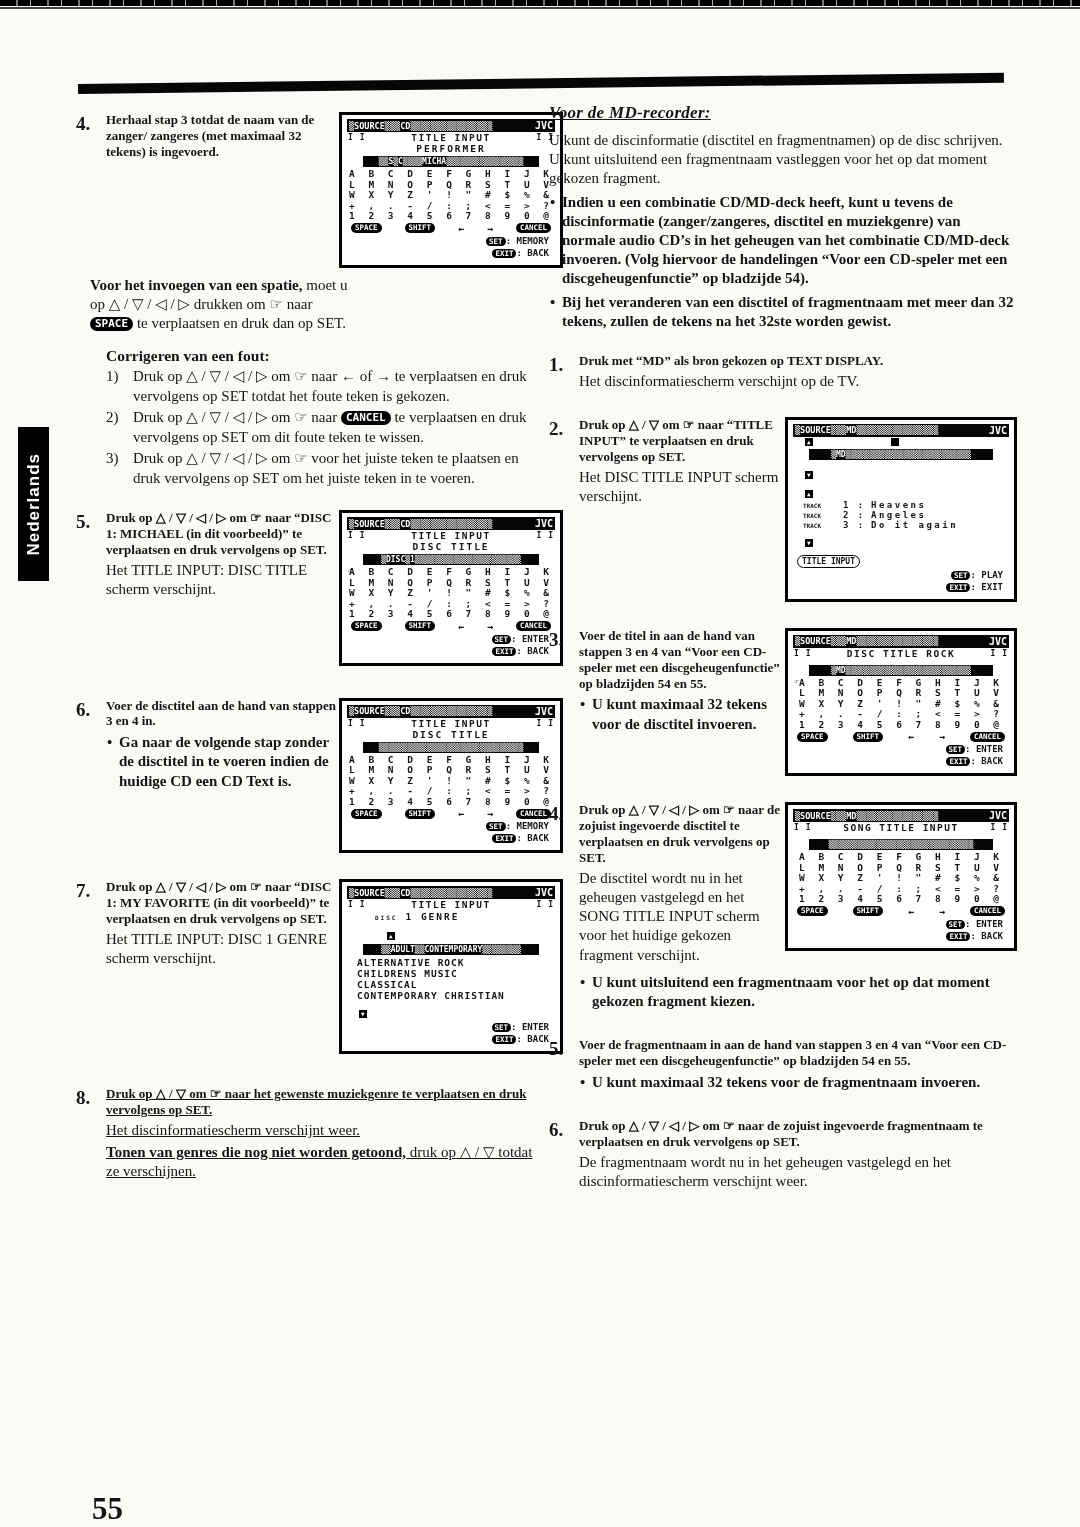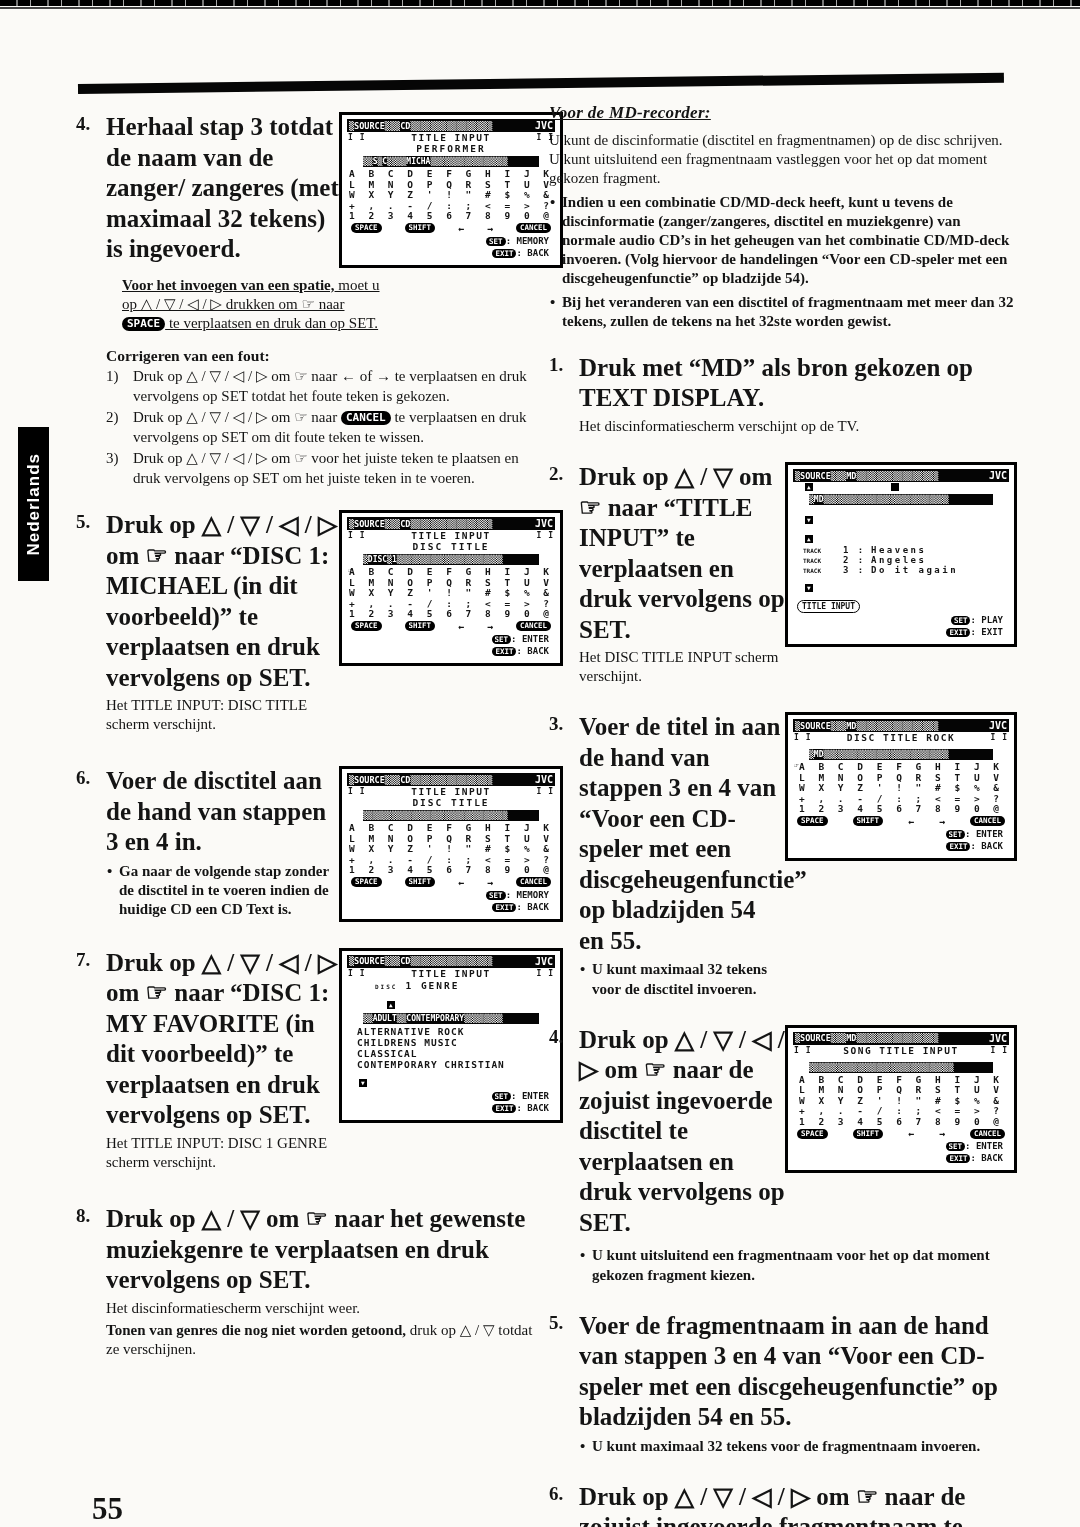--- a/index.html
+++ b/index.html
@@ -17,21 +17,21 @@
            font-family:"Liberation Sans",sans-serif;font-weight:bold;font-size:17px;letter-spacing:1px;}
   .page-num{position:absolute;left:92px;top:1491px;font-size:31px;font-weight:bold;}
 
   .col-left{position:absolute;left:76px;top:112px;width:458px;}
   .col-right{position:absolute;left:549px;top:103px;width:466px;}
 
   .step{display:flex;}
   .step-num{flex:none;width:30px;font-weight:bold;font-size:19px;line-height:1.22;}
   .fl{display:flex;}
   .step-text{flex:none;width:233px;}
-  .head{font-weight:bold;font-size:25px;line-height:1.22;}
+  .head{font-weight:bold;font-size:13px;line-height:1.22;}
   .body-txt{font-size:15px;line-height:1.28;margin-top:3px;}
   .sub-bold{font-weight:bold;}
   .bullet{position:relative;padding-left:13px;font-size:15px;line-height:1.28;margin-top:4px;font-weight:bold;}
   .bullet::before{content:"•";position:absolute;left:1px;}
   .fix{display:flex;font-size:15px;line-height:1.3;margin-top:2px;}
   .fix-no{flex:none;width:27px;}
   .kbd{display:inline-block;background:#000;color:#fff;border-radius:7px;padding:0 5px;
        font-family:"DejaVu Sans Mono",monospace;font-weight:bold;font-size:11px;line-height:14px;vertical-align:1px;}
   .panel-wrap{margin-left:auto;}
   .mt8{margin-top:8px;} .mt14{margin-top:14px;} .mt22{margin-top:22px;} .mt26{margin-top:26px;}
@@ -42,21 +42,21 @@
   .osd{width:224px;border:3px solid #000;background:#fff;padding:4px 5px 6px;box-sizing:border-box;
        font-family:"DejaVu Sans Mono",monospace;}
   .osd-head{display:flex;justify-content:space-between;align-items:center;background:#050505;color:#fff;
        font-size:8.5px;font-weight:bold;height:13px;padding:0 2px;overflow:hidden;white-space:nowrap;}
   .osd-head .jvc{font-size:10px;font-weight:bold;letter-spacing:0;}
   .osd-trow{display:flex;justify-content:space-between;font-weight:bold;font-size:9.5px;
        letter-spacing:1.5px;line-height:12px;padding:0 1px;white-space:nowrap;}
   .osd-marks{font-size:8px;letter-spacing:1px;}
   .osd-sub{text-align:center;font-weight:bold;font-size:9.5px;letter-spacing:2px;line-height:10px;}
   .noise{background:#050505;color:#fff;font-size:8px;line-height:11px;height:11px;overflow:hidden;
-       white-space:nowrap;margin:2px 16px;font-weight:bold;}
+       white-space:nowrap;margin:2px 16px;font-weight:bold;text-align:center;}
   .osd-grid{position:relative;text-align:center;font-weight:bold;font-size:9.5px;line-height:10.5px;
        letter-spacing:4px;white-space:nowrap;}
   .grid-cursor{position:absolute;left:1px;top:-1px;font-size:8px;letter-spacing:0;}
   .osd-ctrl{display:flex;justify-content:space-between;align-items:center;padding:1px 4px 0;}
   .pill{background:#000;color:#fff;border-radius:6px;font-size:7.5px;font-weight:bold;padding:0 4px;line-height:10px;}
   .arr{font-weight:bold;font-size:10px;}
   .osd-legend{text-align:right;font-weight:bold;font-size:9px;line-height:12px;padding-right:6px;margin-top:1px;white-space:nowrap;}
   .tag{background:#000;color:#fff;border-radius:5px;font-size:7.5px;padding:0 3px;line-height:9px;display:inline-block;text-align:center;}
   .inv{background:#000;color:#fff;font-size:6px;line-height:8px;padding:0 2px;display:inline-block;}
   .sq{display:inline-block;width:8px;height:8px;background:#000;}
@@ -122,21 +122,21 @@
             </div>
             <div class="osd-legend">
               <div><span class="tag">SET</span><span>: MEMORY</span></div>
               <div><span class="tag">EXIT</span><span>: BACK</span></div>
             </div>
           </div>
         </div>
       </div>
     </div>
 
-    <div class="body-txt mt8" style="margin-left:46px;width:268px;text-decoration:underline;">
+    <div class="body-txt mt8" style="margin-left:14px;width:268px;">
       <span class="sub-bold">Voor het invoegen van een spatie,</span><span> moet u op △ / ▽ / ◁ / ▷ drukken om ☞ naar </span><span class="kbd">SPACE</span><span> te verplaatsen en druk dan op SET.</span>
     </div>
 
     <div class="mt14" style="margin-left:30px;">
       <div class="sub-bold" style="font-size:15.5px;">Corrigeren van een fout:</div>
       <div class="fix">
         <span class="fix-no">1)</span>
         <span>Druk op △ / ▽ / ◁ / ▷ om ☞ naar ← of → te verplaatsen en druk vervolgens op SET totdat het foute teken is gekozen.</span>
       </div>
       <div class="fix">
@@ -272,21 +272,21 @@
               <div><span class="tag">SET</span><span>: ENTER</span></div>
               <div><span class="tag">EXIT</span><span>: BACK</span></div>
             </div>
           </div>
         </div>
       </div>
     </div>
 
     <div class="step mt32">
       <span class="step-num">8.</span>
-      <div style="flex:1;">
+      <div style="flex:1;text-decoration:underline;">
         <div class="head">Druk op △ / ▽ om ☞ naar het gewenste muziekgenre te verplaatsen en druk vervolgens op SET.</div>
         <div class="body-txt">Het discinformatiescherm verschijnt weer.</div>
         <div class="body-txt">
           <span class="sub-bold">Tonen van genres die nog niet worden getoond,</span><span> druk op △ / ▽ totdat ze verschijnen.</span>
         </div>
       </div>
     </div>
   </div>
 
   <div class="col-right">
@@ -396,20 +396,21 @@
         </div>
       </div>
     </div>
 
     <div class="step mt26">
       <span class="step-num">4.</span>
       <div style="flex:1;">
         <div class="fl">
           <div class="step-text" style="width:206px;">
             <div class="head">Druk op △ / ▽ / ◁ / ▷ om ☞ naar de zojuist ingevoerde disctitel te verplaatsen en druk vervolgens op SET.</div>
+            <div class="body-txt">De disctitel wordt nu in het geheugen vastgelegd en het SONG TITLE INPUT scherm voor het huidige gekozen fragment verschijnt.</div>
           </div>
           <div class="panel-wrap">
 
             <div class="osd" style="width:232px;">
               <div class="osd-head">
                 <span>▒SOURCE▒▒▒MD▒▒▒▒▒▒▒▒▒▒▒▒▒▒▒▒</span>
                 <span class="jvc">JVC</span>
               </div>
               <div class="osd-trow">
                 <span class="osd-marks">I I</span>

